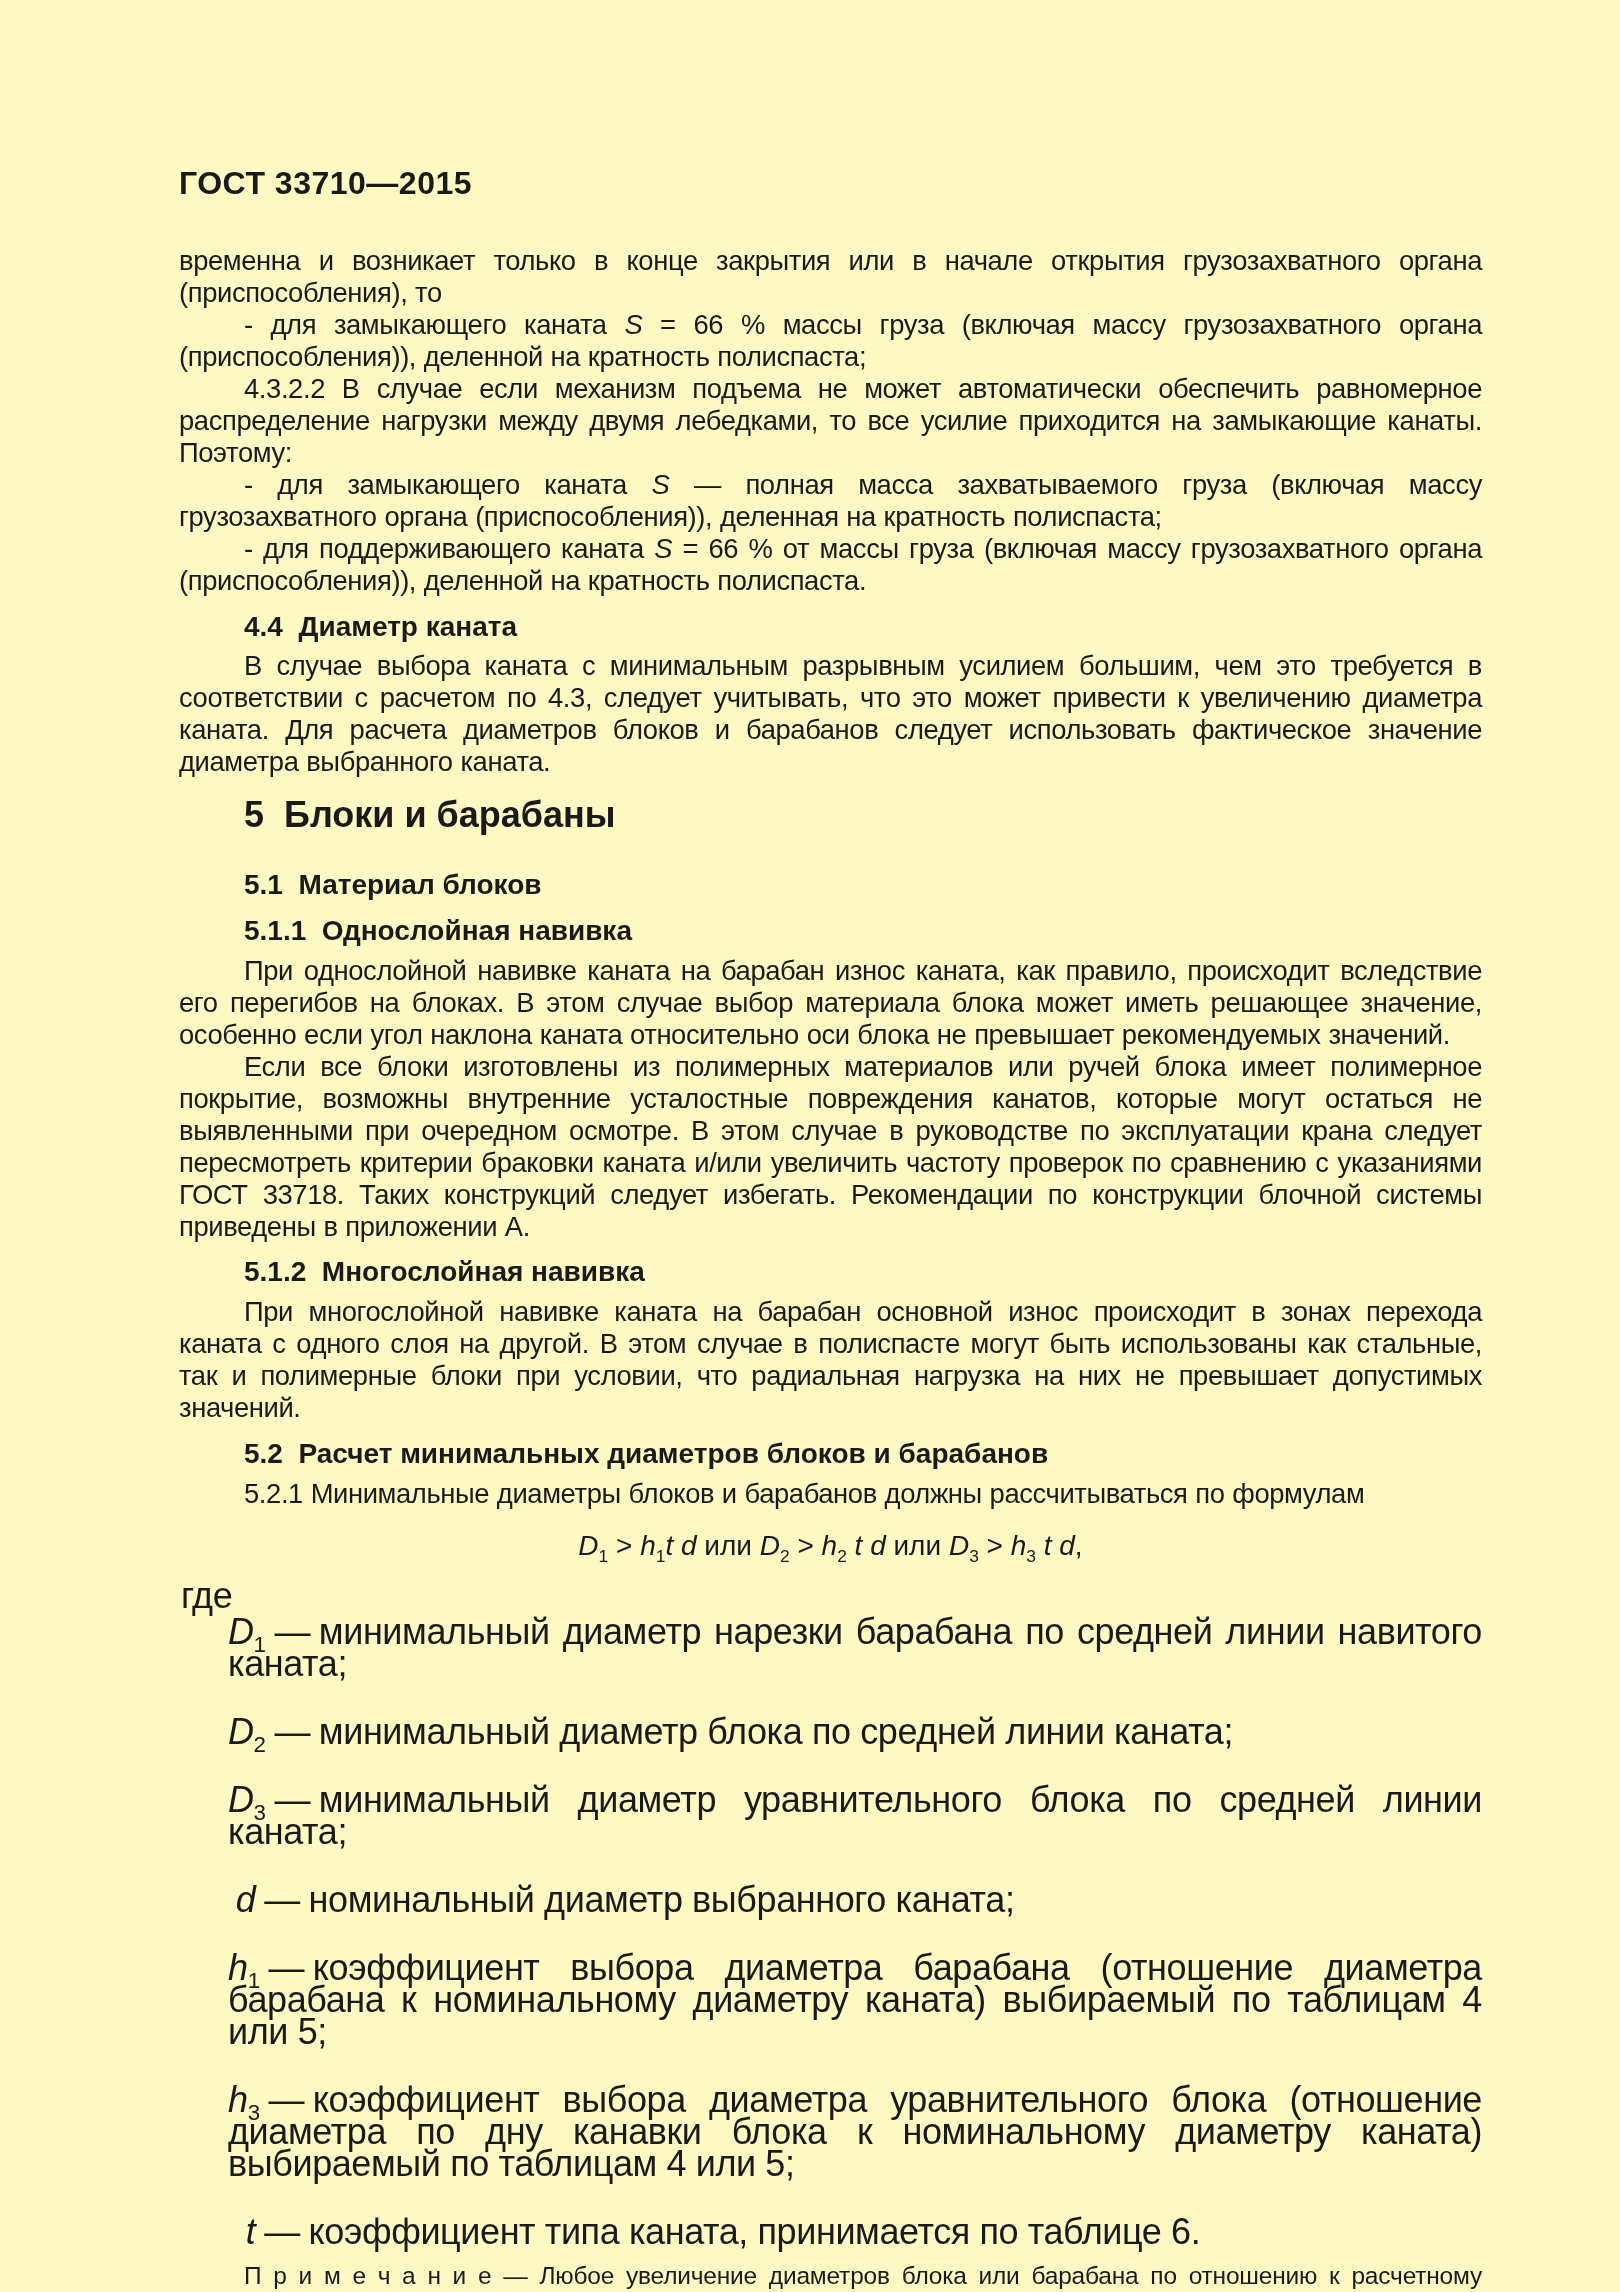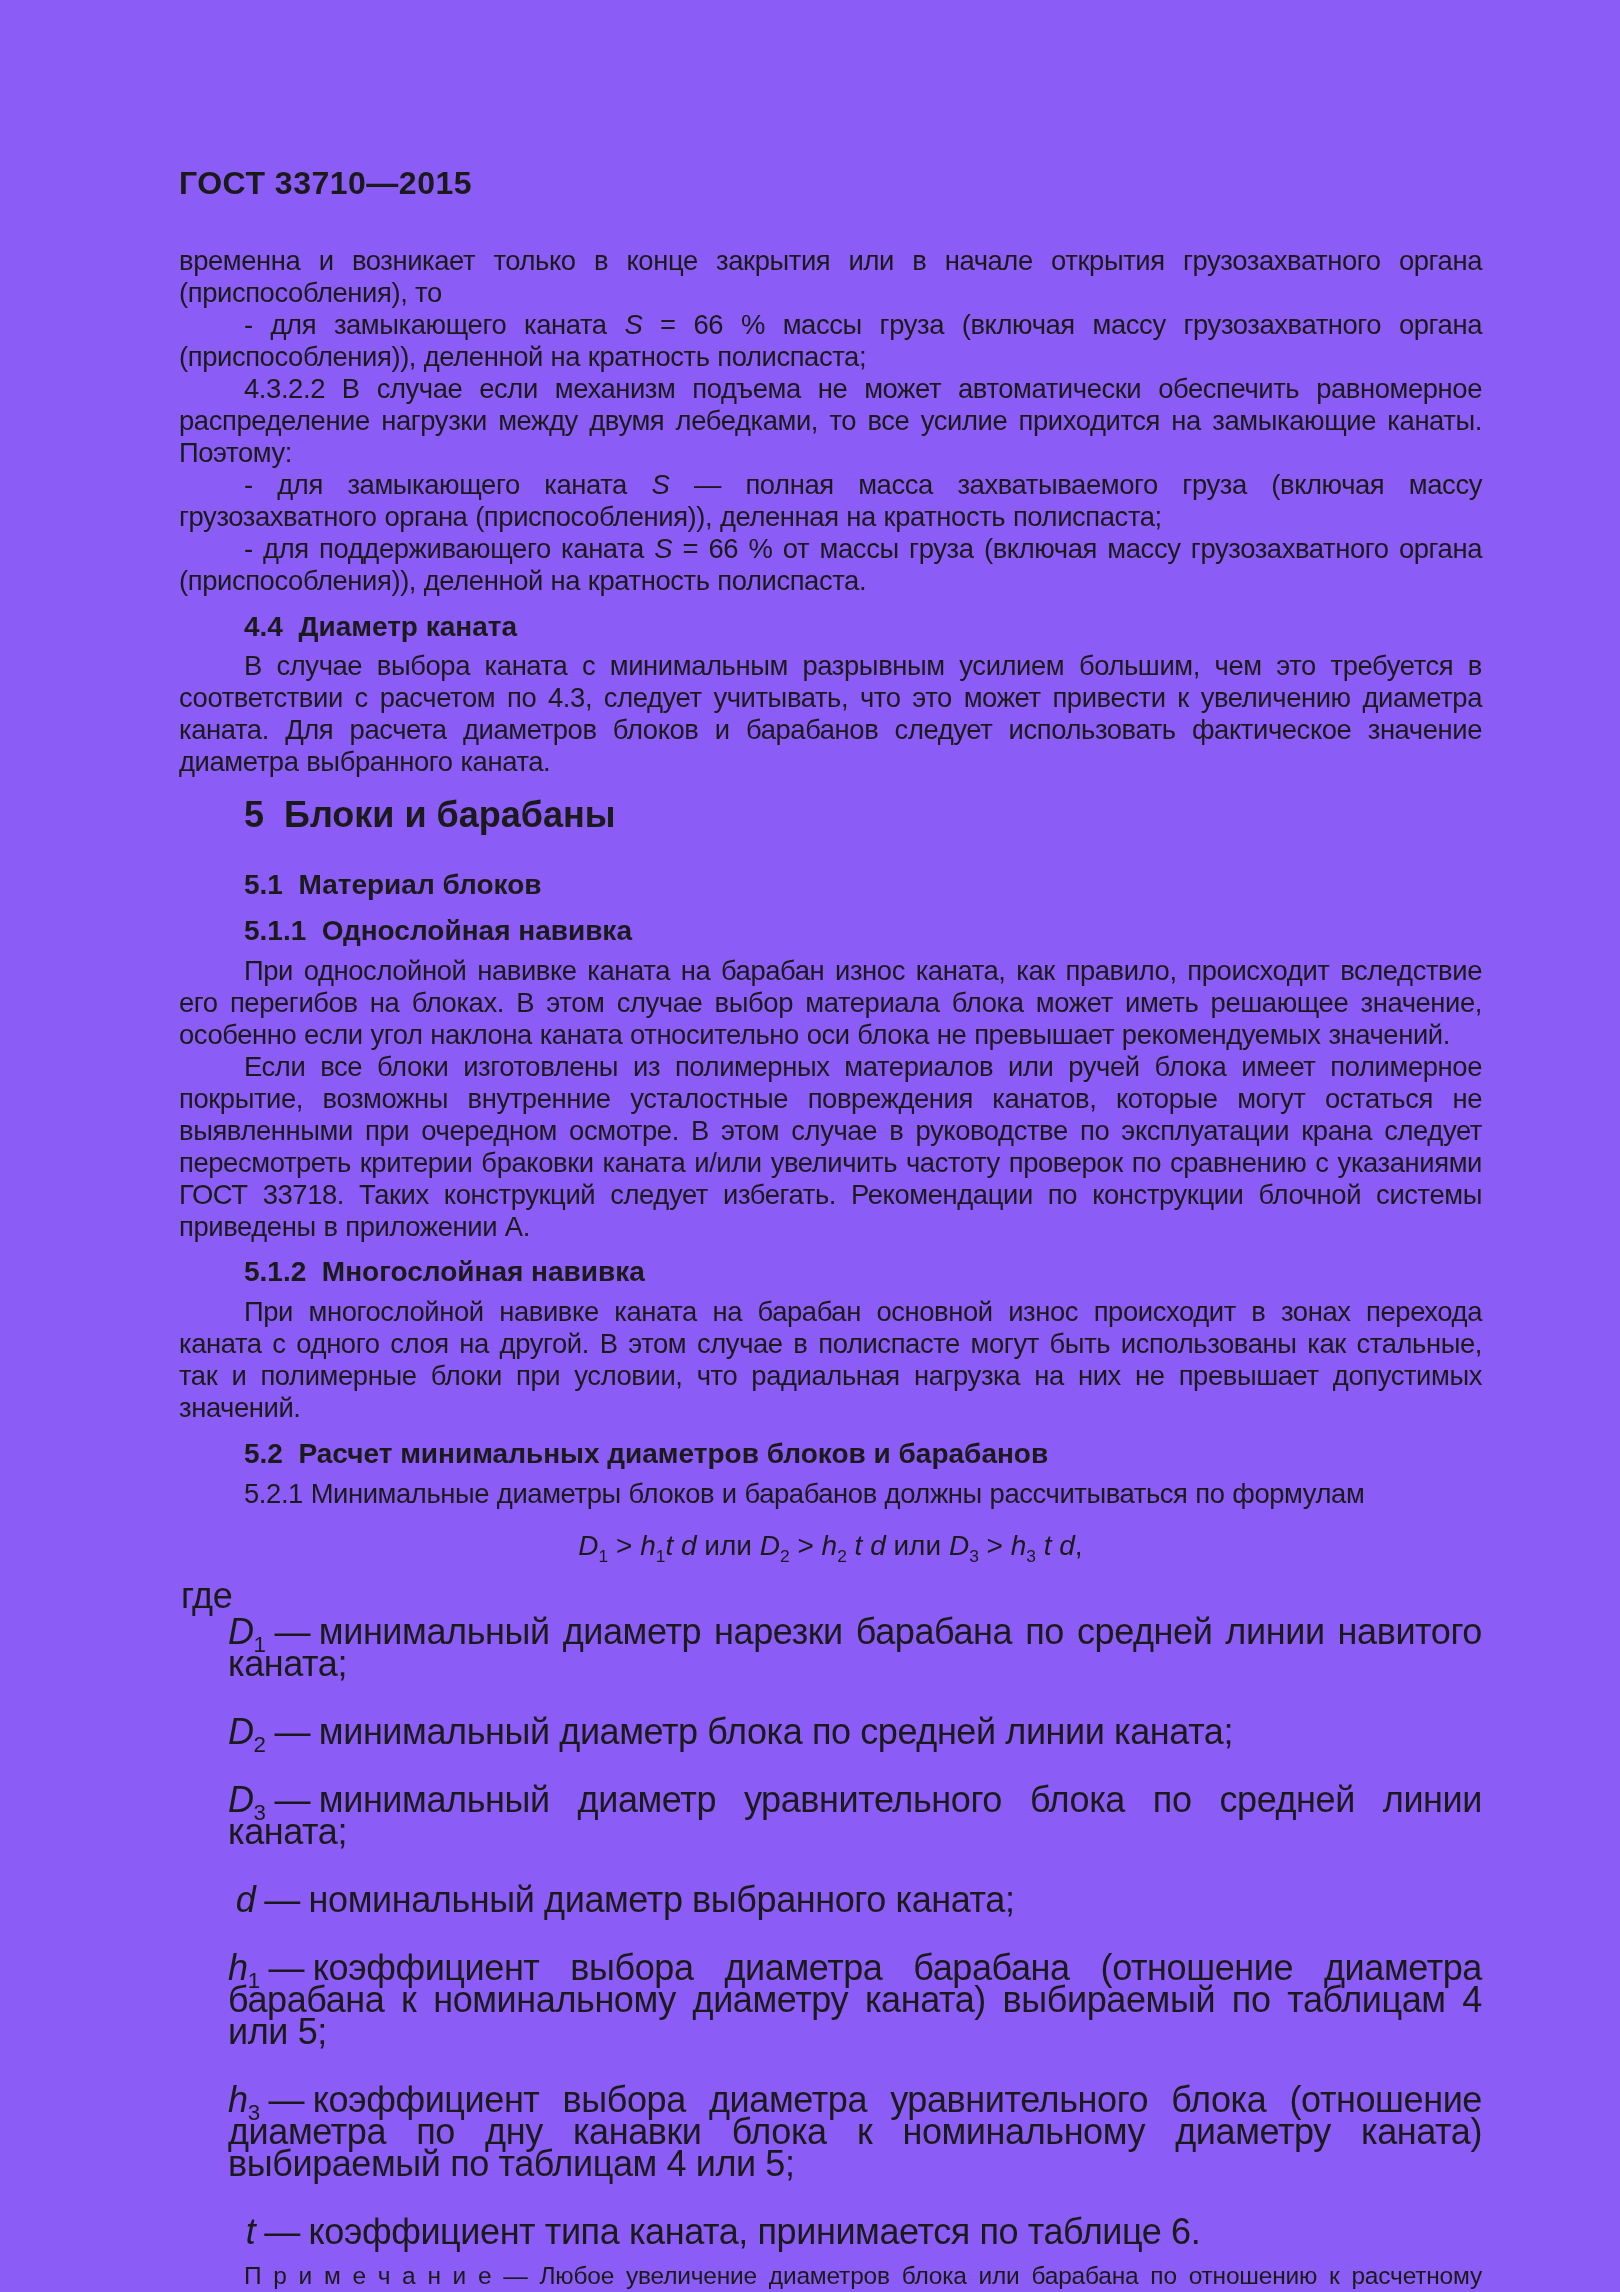--- a/index.html
+++ b/index.html
@@ -1,18 +1,18 @@
 <!DOCTYPE html>
 <html lang="ru"><head>
 <meta charset="utf-8">
 <style>
   html,body{margin:0;padding:0}
   body{width:1620px;height:2293px;background:#ffffff}
   .page{
-    position:relative;width:1620px;height:2293px;background:#8b5cf6;
+    position:relative;width:1620px;height:2293px;background:#fef9c3;
     font-family:"Liberation Sans",sans-serif;color:#1a1a1a;overflow:hidden;
   }
   .content{position:absolute;left:179px;top:165px;width:1303px;}
   .doc-header{font-size:32px;font-weight:700;letter-spacing:0.5px;margin:0 0 43px 0;}
   p{
     margin:0;font-size:27.4px;line-height:32px;text-align:justify;
     text-indent:65px;letter-spacing:-0.4px;word-spacing:0.5px;
   }
   p.cont{text-indent:0;}
   .h2{font-size:36px;font-weight:700;margin:15.7px 0 33px 0;padding-left:65px;white-space:pre-wrap;}

